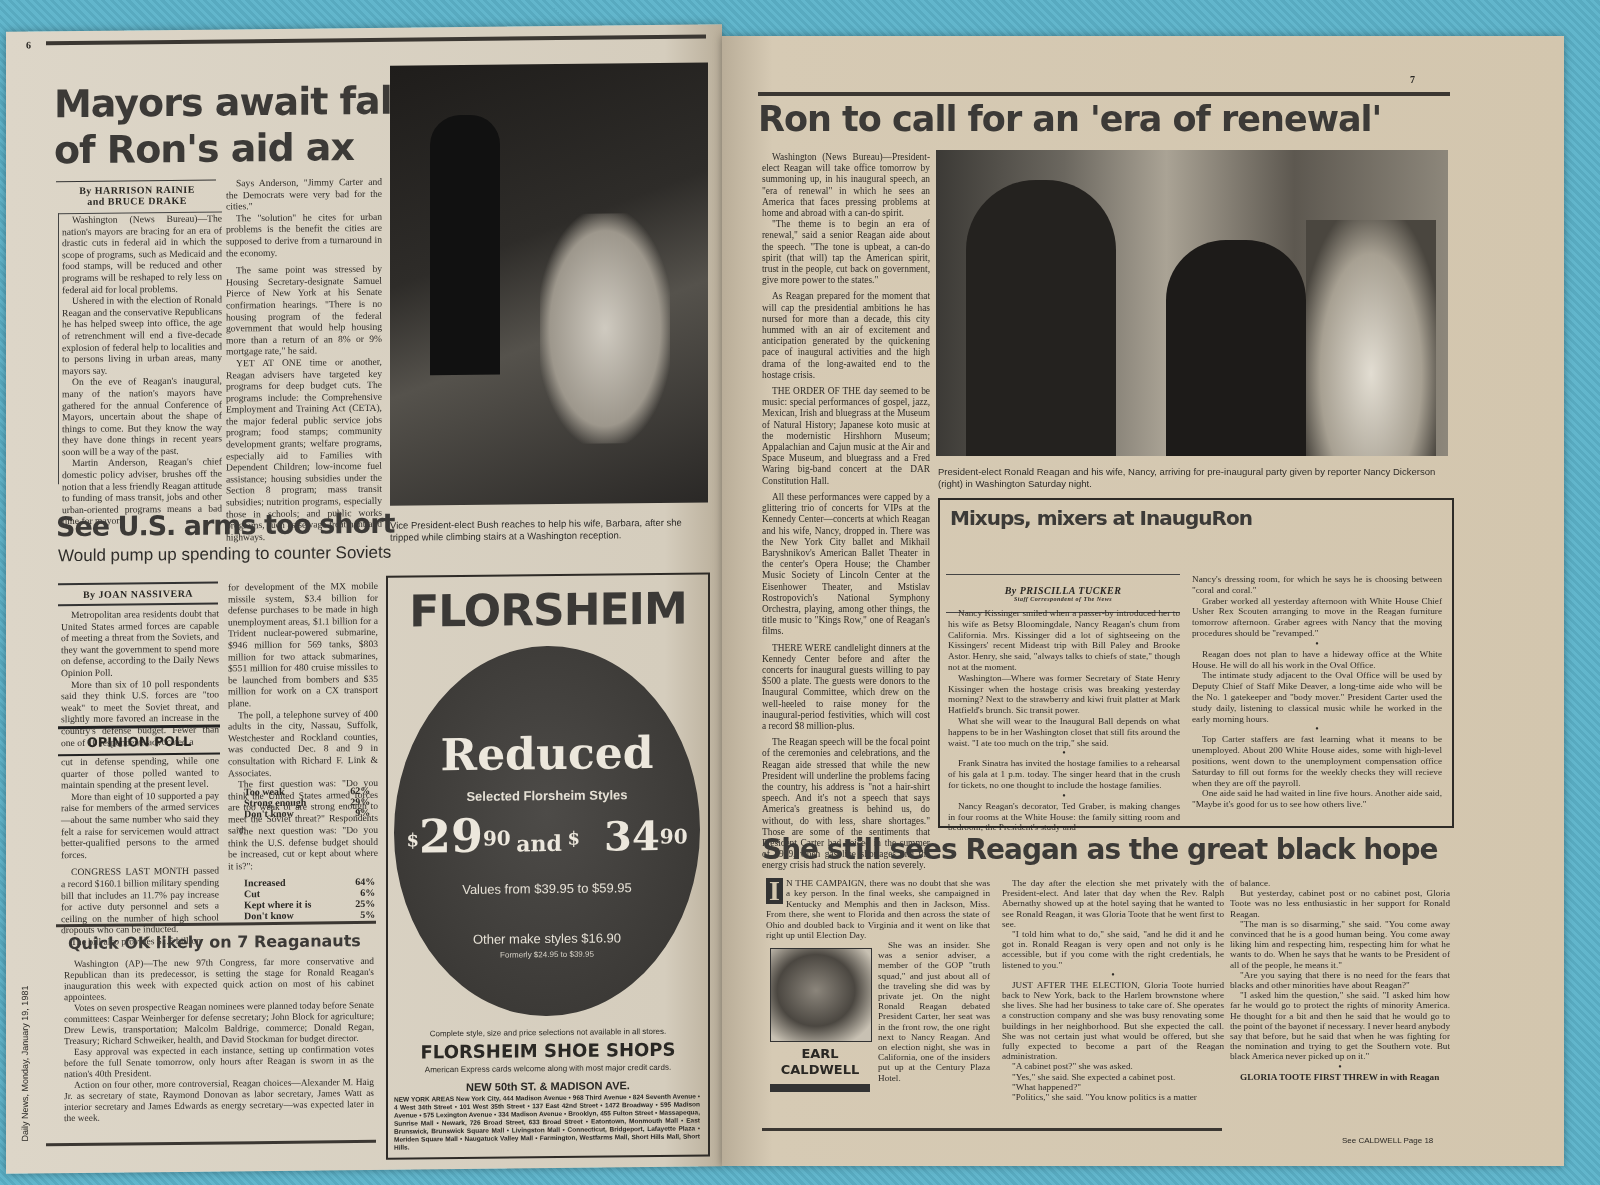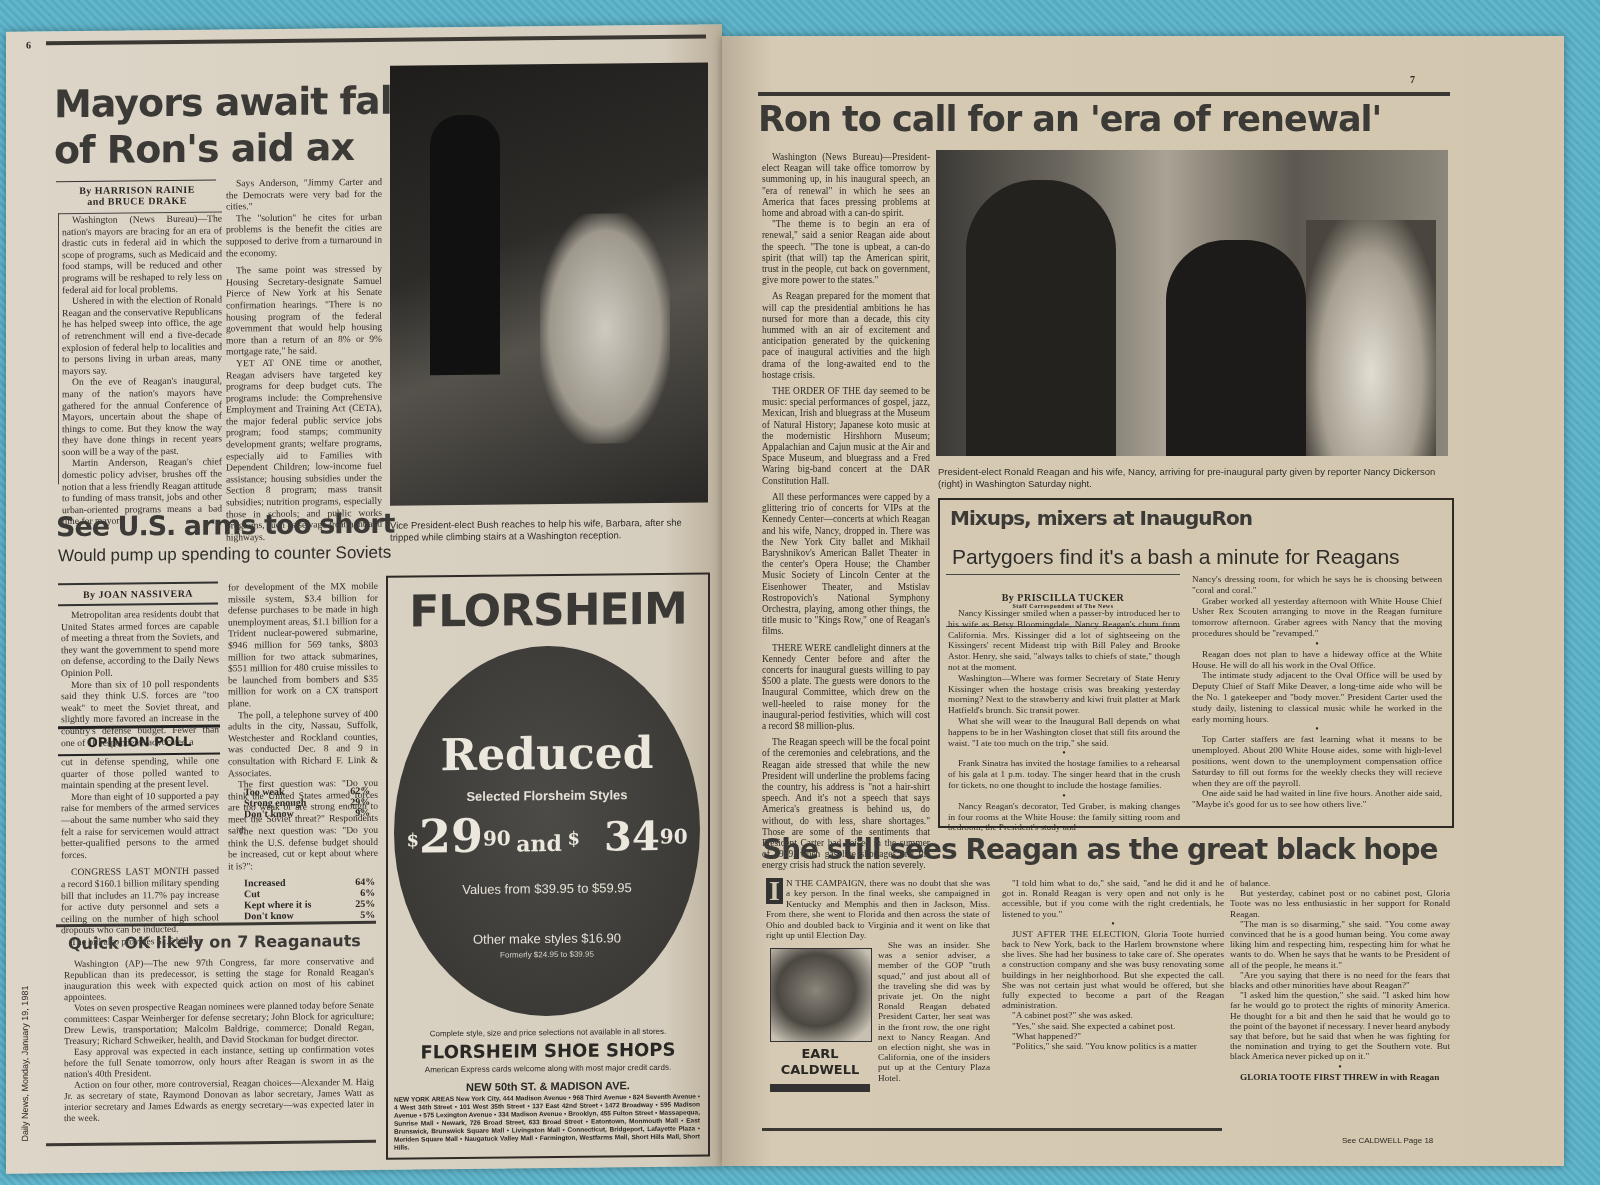--- a/index.html
+++ b/index.html
@@ -174,22 +174,21 @@
 
   <div class="photo" style="left:214px;top:114px;width:512px;height:306px;background:linear-gradient(90deg,#3c3a36 0%,#6b675f 25%,#aaa395 45%,#5d5850 70%,#8d877b 100%);">
     <div style="position:absolute;left:30px;top:30px;width:150px;height:276px;background:#24221f;border-radius:70px 70px 0 0;"></div>
     <div style="position:absolute;left:230px;top:90px;width:140px;height:216px;background:#1d1b19;border-radius:60px 60px 0 0;"></div>
     <div style="position:absolute;left:370px;top:70px;width:130px;height:236px;background:radial-gradient(ellipse at 50% 65%,#e2ddd2 0%,#a7a092 55%,#4a463f 80%);"></div>
   </div>
   <div class="caption" style="left:216px;top:430px;width:510px;">President-elect Ronald Reagan and his wife, Nancy, arriving for pre-inaugural party given by reporter Nancy Dickerson (right) in Washington Saturday night.</div>
 
   <div class="box" style="left:216px;top:462px;width:512px;height:326px;">
     <div class="hl" style="left:10px;top:8px;font-size:20px;">Mixups, mixers at InauguRon</div>
-    <div class="sub" style="left:12px;top:46px;font-size:21px;">Partygoers find it's a bash a minute for Reagans</div>
-    <div class="byline" style="left:6px;top:74px;width:234px;border-top:1px solid #444;border-bottom:1px solid #444;padding:17px 0;">
+    <div class="byline" style="left:6px;top:74px;width:234px;border-top:1px solid #444;border-bottom:1px solid #444;padding:10px 0;font-style:italic;">
       <div>By PRISCILLA TUCKER</div>
       <div style="font-size:6px;">Staff Correspondent of The News</div>
     </div>
     <div class="body" style="left:8px;top:108px;width:232px;font-size:9.2px;line-height:10.8px;">
       <p>Nancy Kissinger smiled when a passer-by introduced her to his wife as Betsy Bloomingdale, Nancy Reagan's chum from California. Mrs. Kissinger did a lot of sightseeing on the Kissingers' recent Mideast trip with Bill Paley and Brooke Astor. Henry, she said, "always talks to chiefs of state," though not at the moment.</p>
       <p>Washington—Where was former Secretary of State Henry Kissinger when the hostage crisis was breaking yesterday morning? Next to the strawberry and kiwi fruit platter at Mark Hatfield's brunch. Sic transit power.</p>
       <p>What she will wear to the Inaugural Ball depends on what happens to be in her Washington closet that still fits around the waist. "I ate too much on the trip," she said.</p>
       <div class="bullet">•</div>
       <p>Frank Sinatra has invited the hostage families to a rehearsal of his gala at 1 p.m. today. The singer heard that in the crush for tickets, no one thought to include the hostage families.</p>
       <div class="bullet">•</div>
@@ -216,20 +215,21 @@
   <div style="position:absolute;left:48px;top:1010px;width:100px;text-align:center;font-family:'DejaVu Sans',sans-serif;font-weight:bold;font-size:13px;line-height:16px;">
     <div>EARL</div>
     <div>CALDWELL</div>
   </div>
   <div style="position:absolute;left:48px;top:1048px;width:100px;height:8px;background:#333;"></div>
   <div class="body" style="left:156px;top:904px;width:112px;font-size:9.2px;line-height:10.2px;">
     <p>She was an insider. She was a senior adviser, a member of the GOP "truth squad," and just about all of the traveling she did was by private jet. On the night Ronald Reagan debated President Carter, her seat was in the front row, the one right next to Nancy Reagan. And on election night, she was in California, one of the insiders put up at the Century Plaza Hotel.</p>
   </div>
 
   <div class="body" style="left:280px;top:842px;width:222px;font-size:9.2px;line-height:10.2px;">
+    <p>The day after the election she met privately with the President-elect. And later that day when the Rev. Ralph Abernathy showed up at the hotel saying that he wanted to see Ronald Reagan, it was Gloria Toote that he went first to see.</p>
     <p>"I told him what to do," she said, "and he did it and he got in. Ronald Reagan is very open and not only is he accessible, but if you come with the right credentials, he listened to you."</p>
     <div class="bullet">•</div>
     <p>JUST AFTER THE ELECTION, Gloria Toote hurried back to New York, back to the Harlem brownstone where she lives. She had her business to take care of. She operates a construction company and she was busy renovating some buildings in her neighborhood. But she expected the call. She was not certain just what would be offered, but she fully expected to become a part of the Reagan administration.</p>
     <p>"A cabinet post?" she was asked.</p>
     <p>"Yes," she said. She expected a cabinet post.</p>
     <p>"What happened?"</p>
     <p>"Politics," she said. "You know politics is a matter</p>
   </div>
   <div class="body" style="left:508px;top:842px;width:220px;font-size:9.2px;line-height:10.2px;">
     <p style="text-indent:0">of balance.</p>

